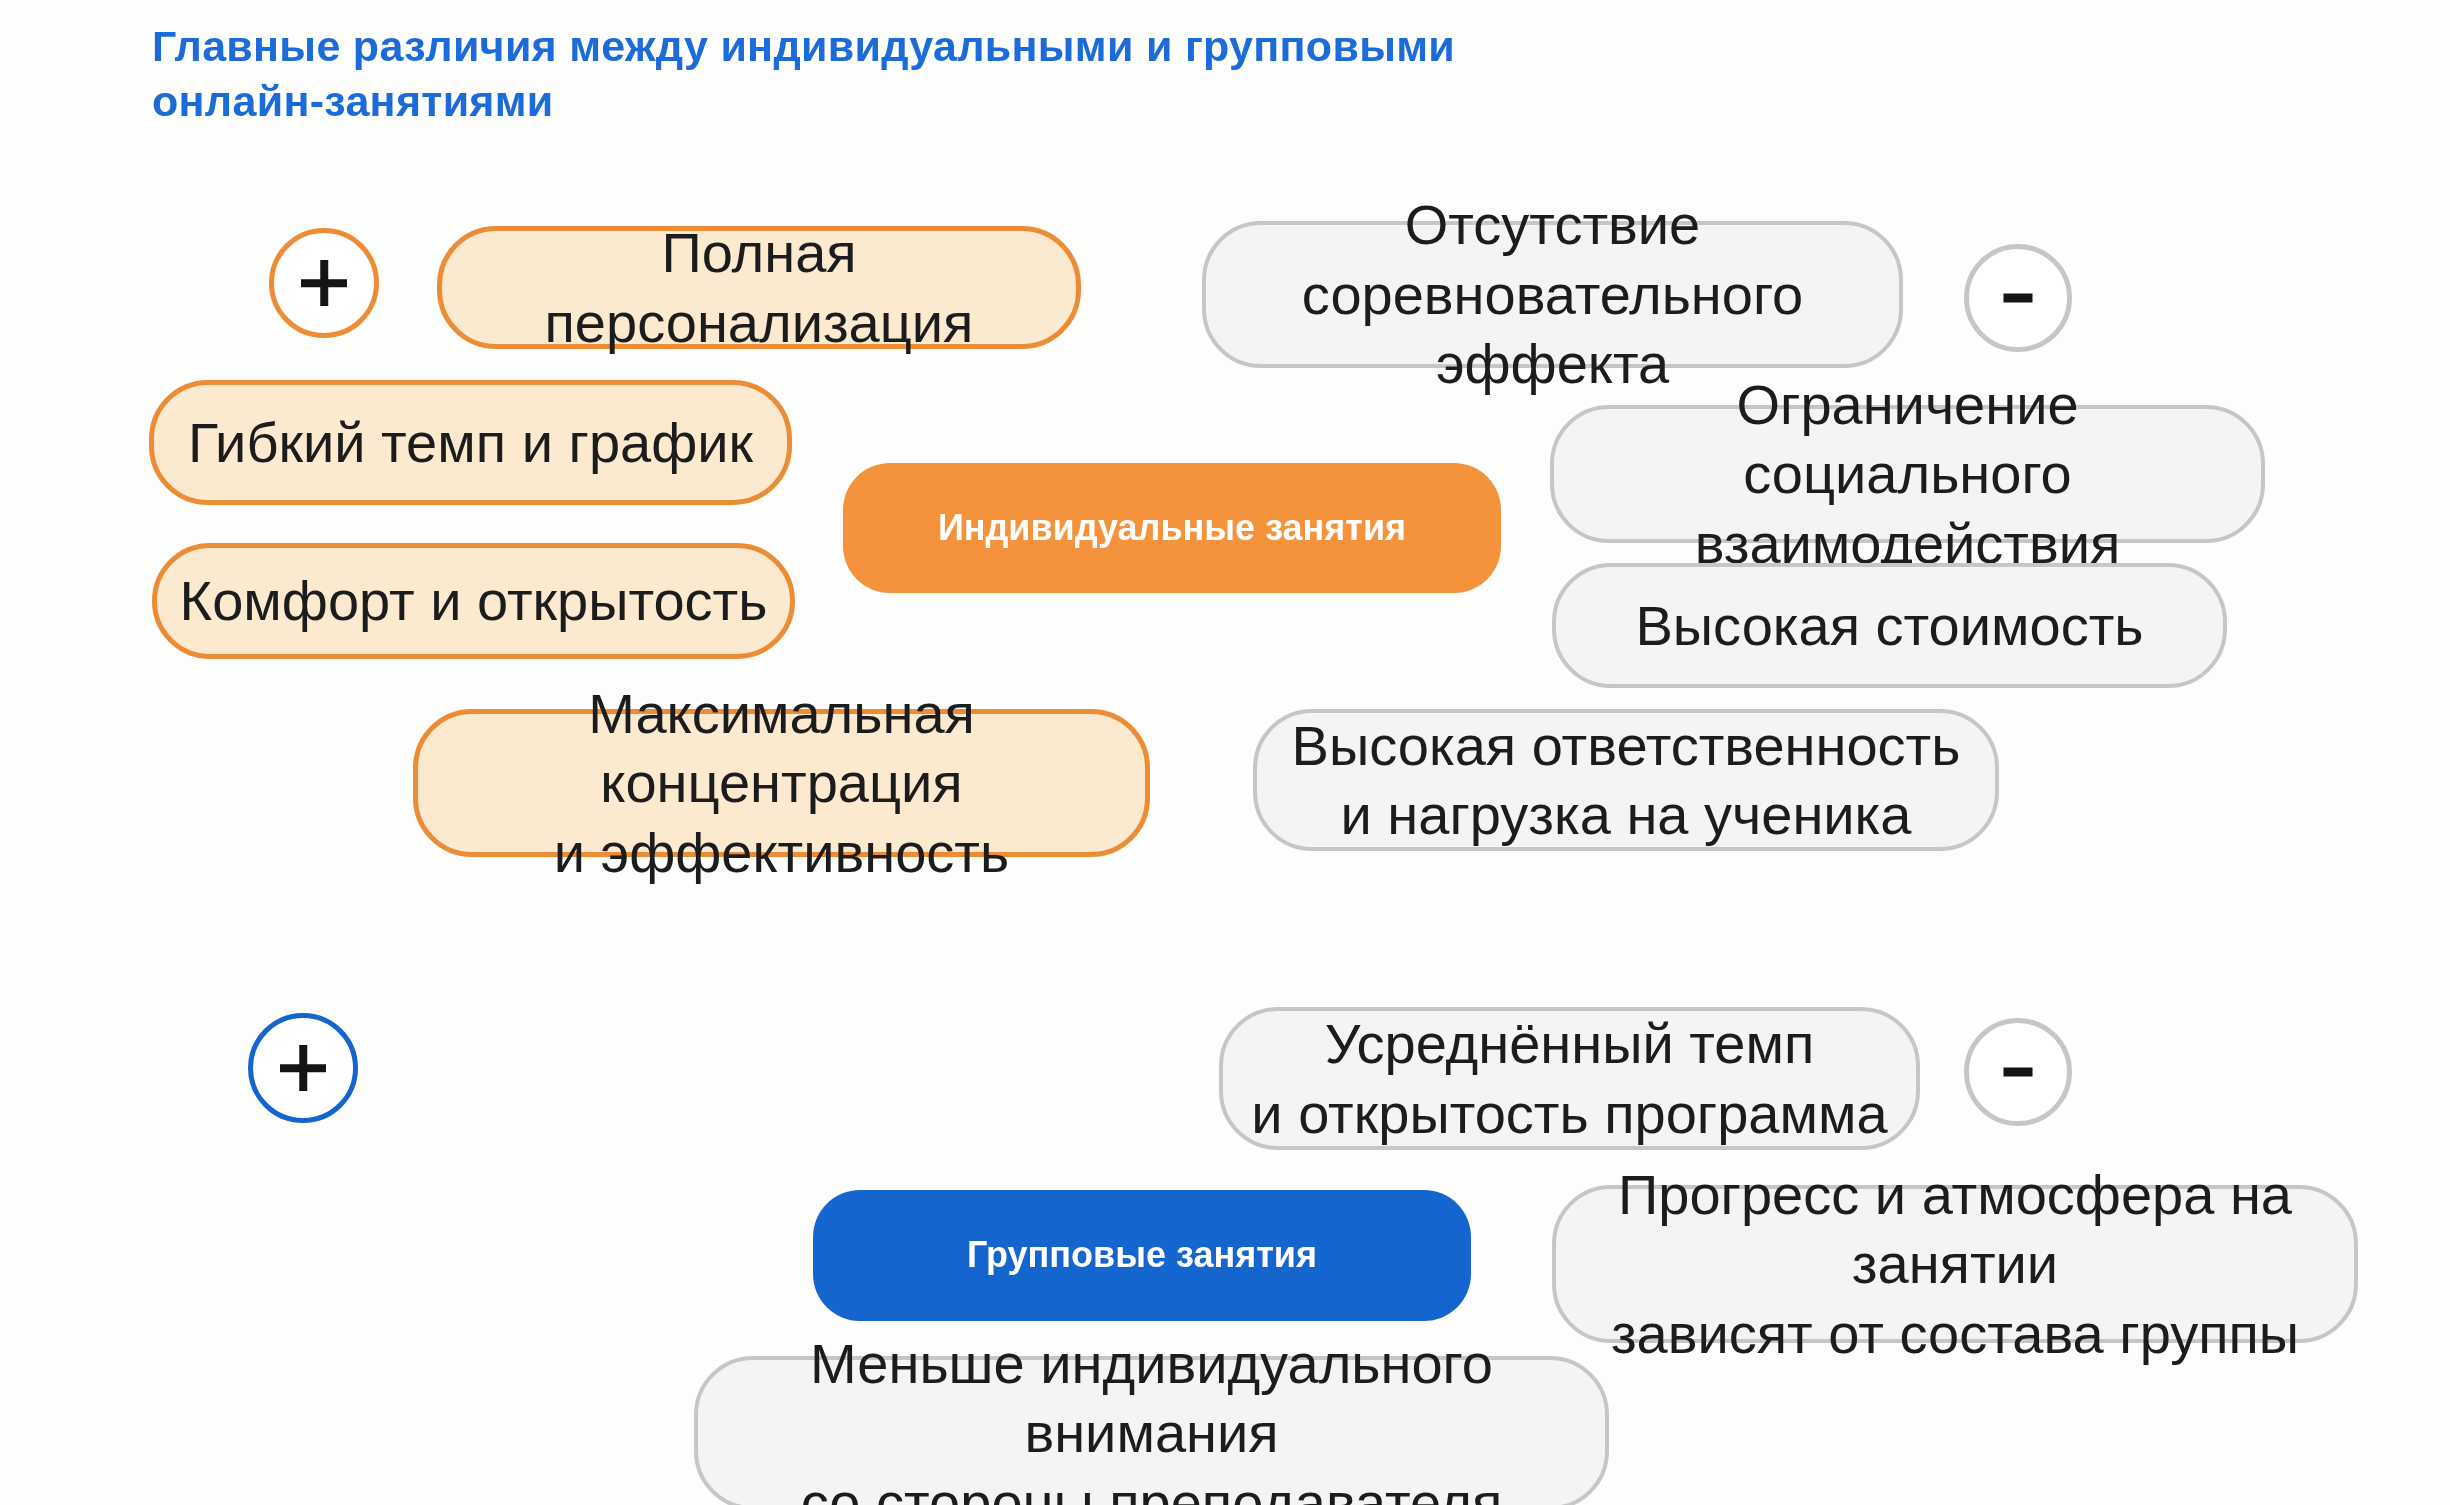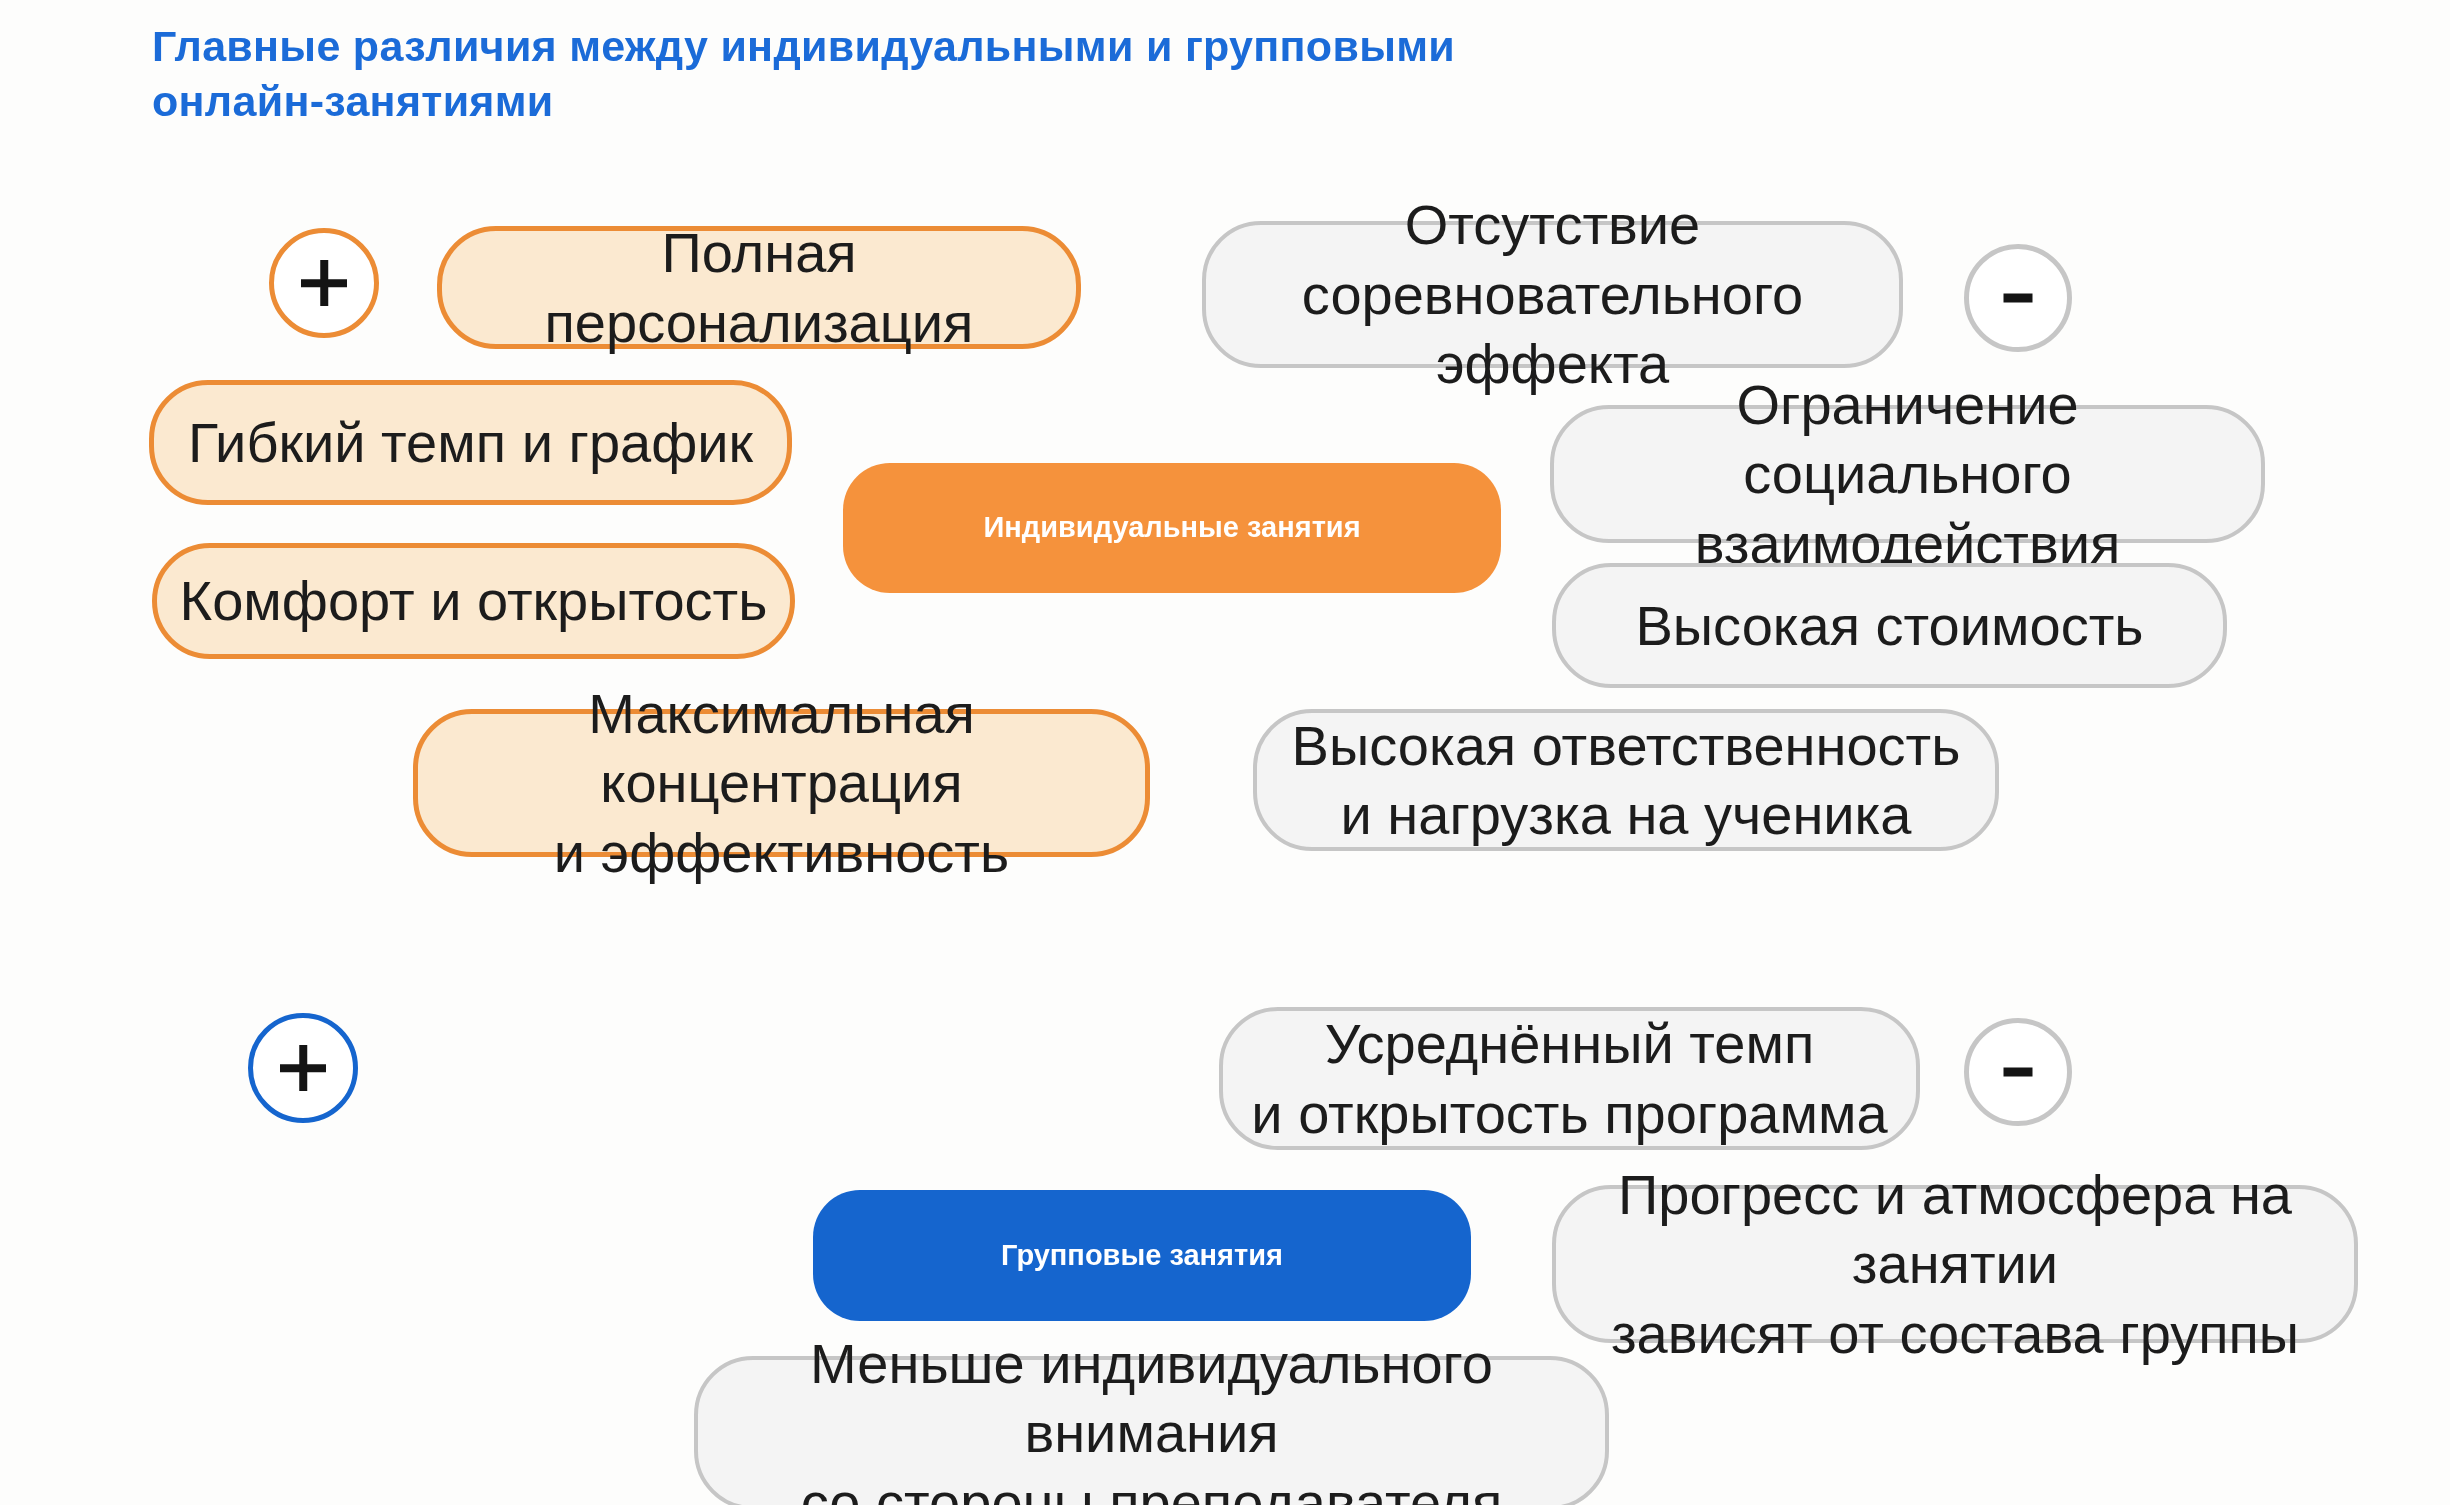--- a/index.html
+++ b/index.html
@@ -55,21 +55,21 @@
     border: 5.9px solid #1565CE;
   }
   .gray {
     background: #F4F4F4;
     border: 4.8px solid #C6C6C6;
   }
   .solid {
     border: none;
     border-radius: 47px;
     font-weight: 700;
-    font-size: 29px;
+    font-size: 36px;
     color: #FFFFFF;
   }
   .solid-orange { background: #F5923C; }
   .solid-blue   { background: #1565CE; }
 
   .sign-circle {
     position: absolute;
     box-sizing: border-box;
     width: 110px;
     height: 110px;

